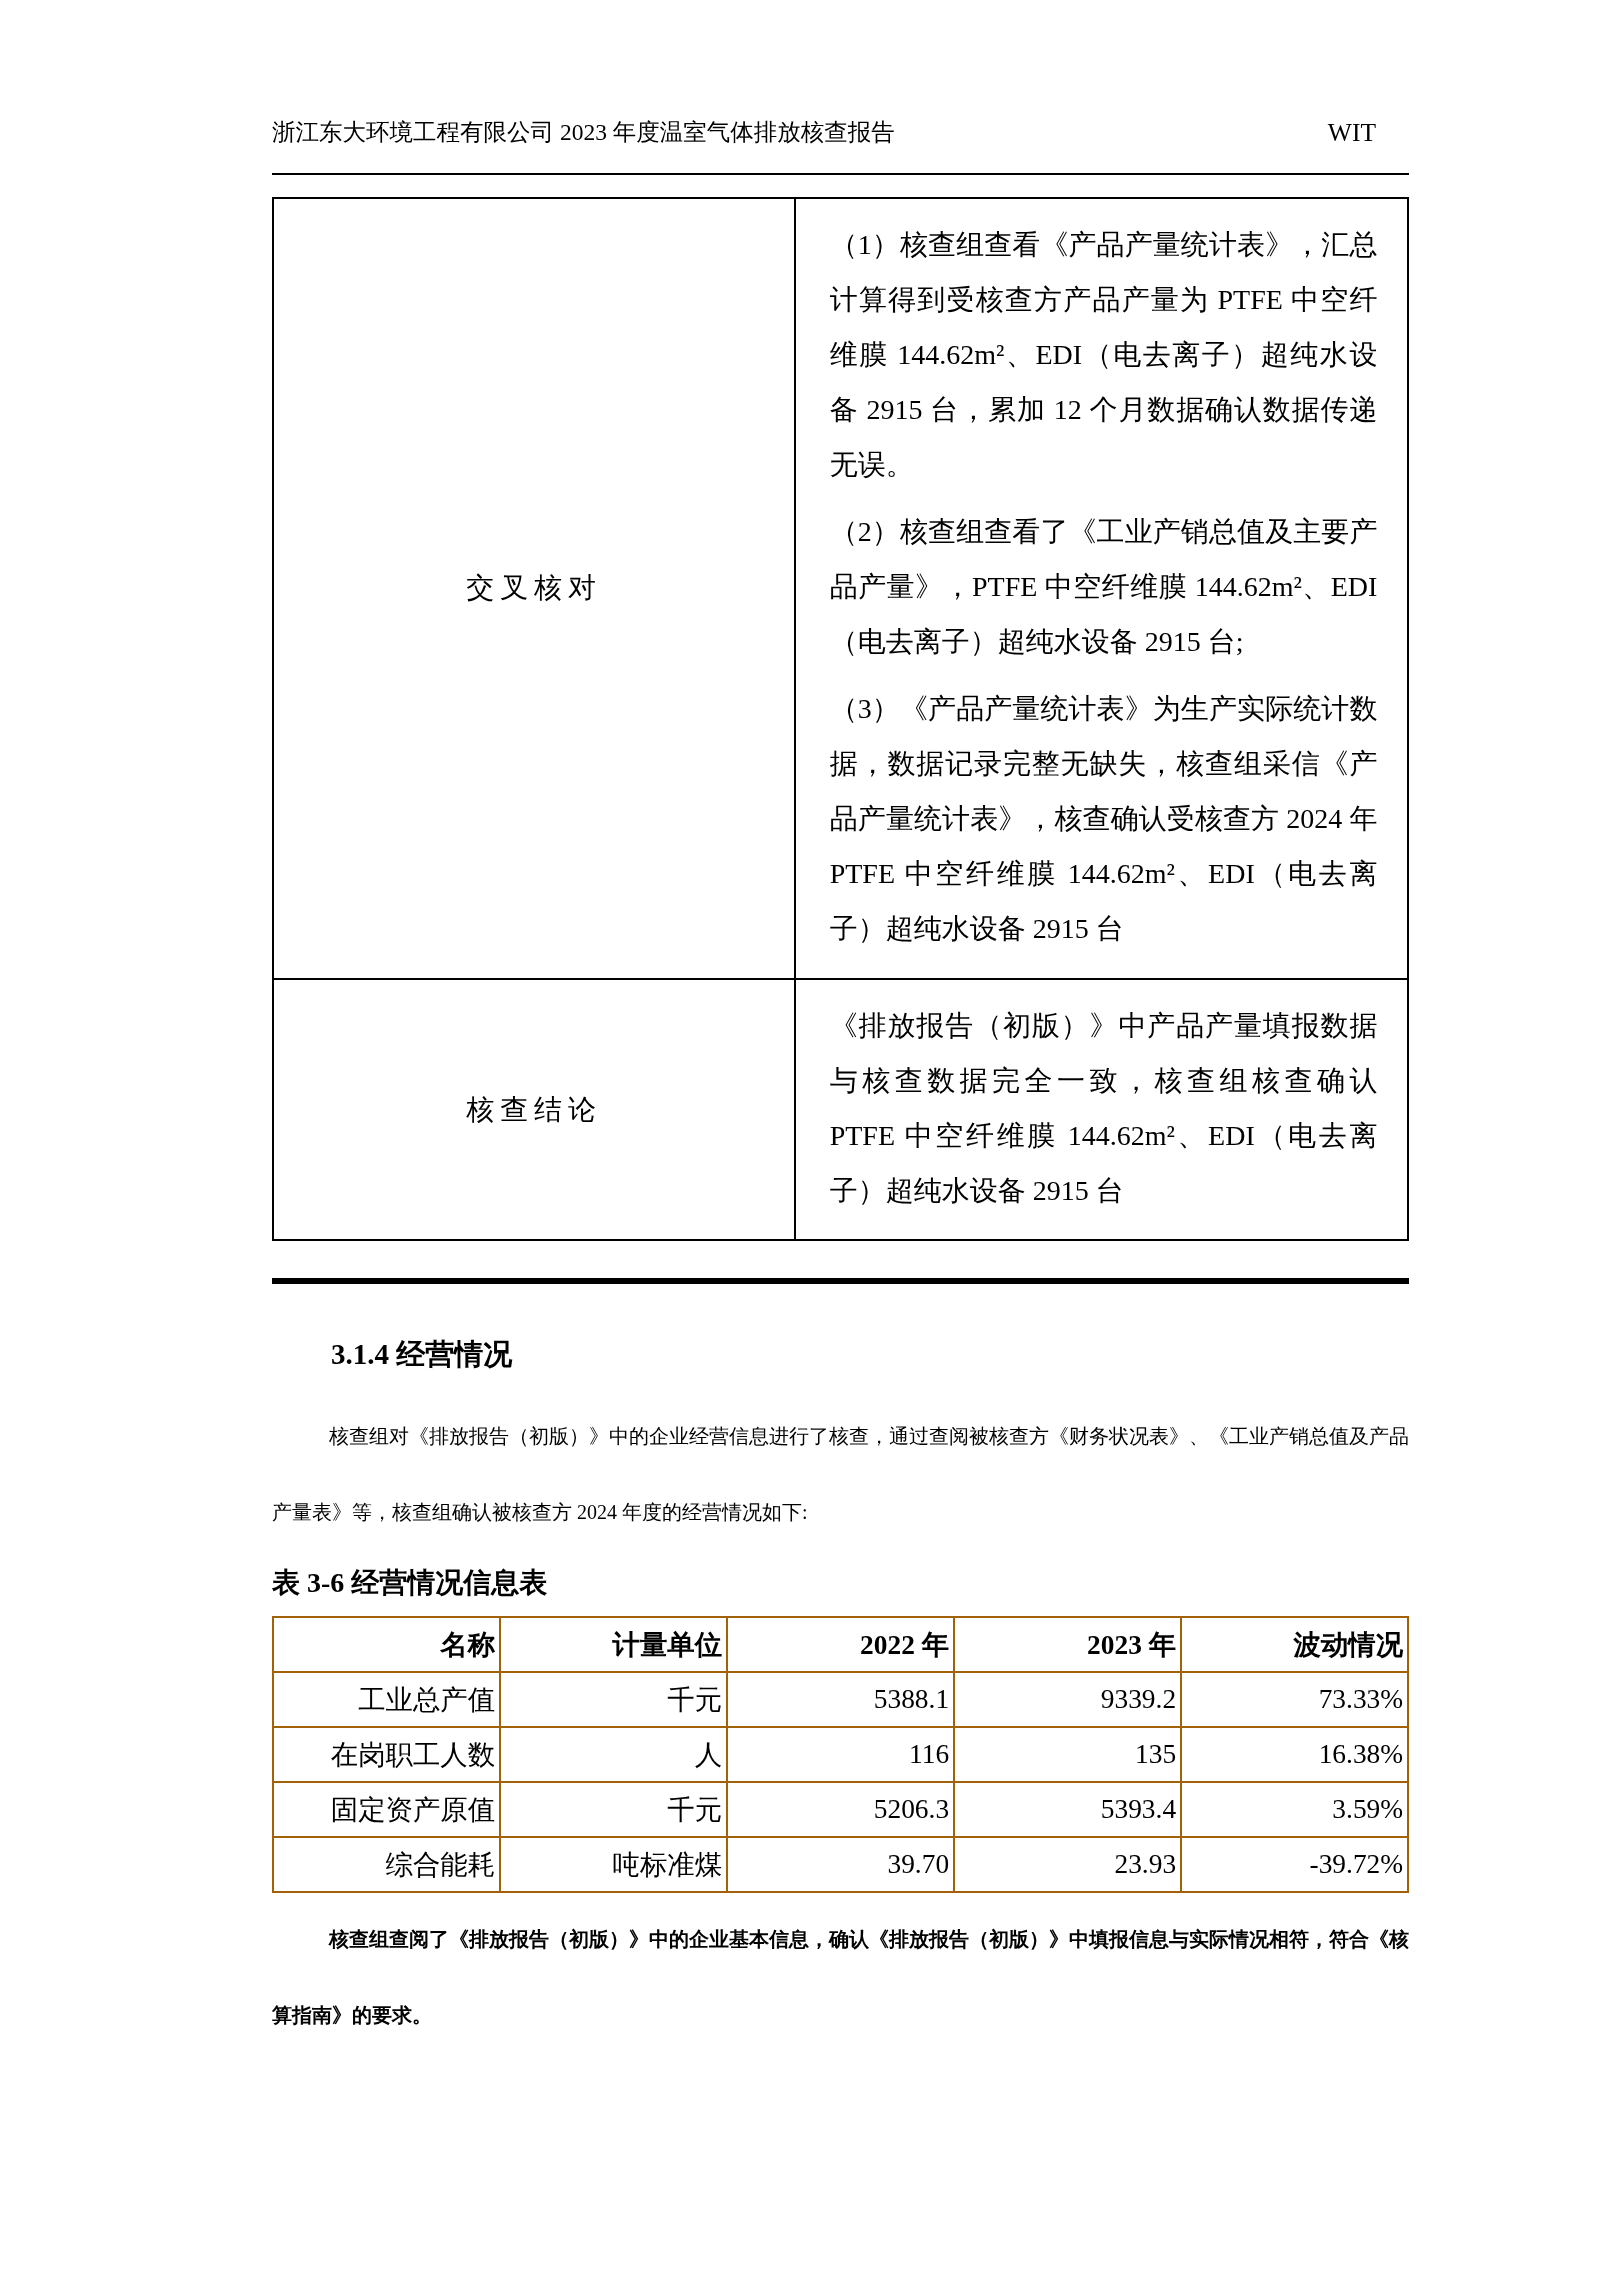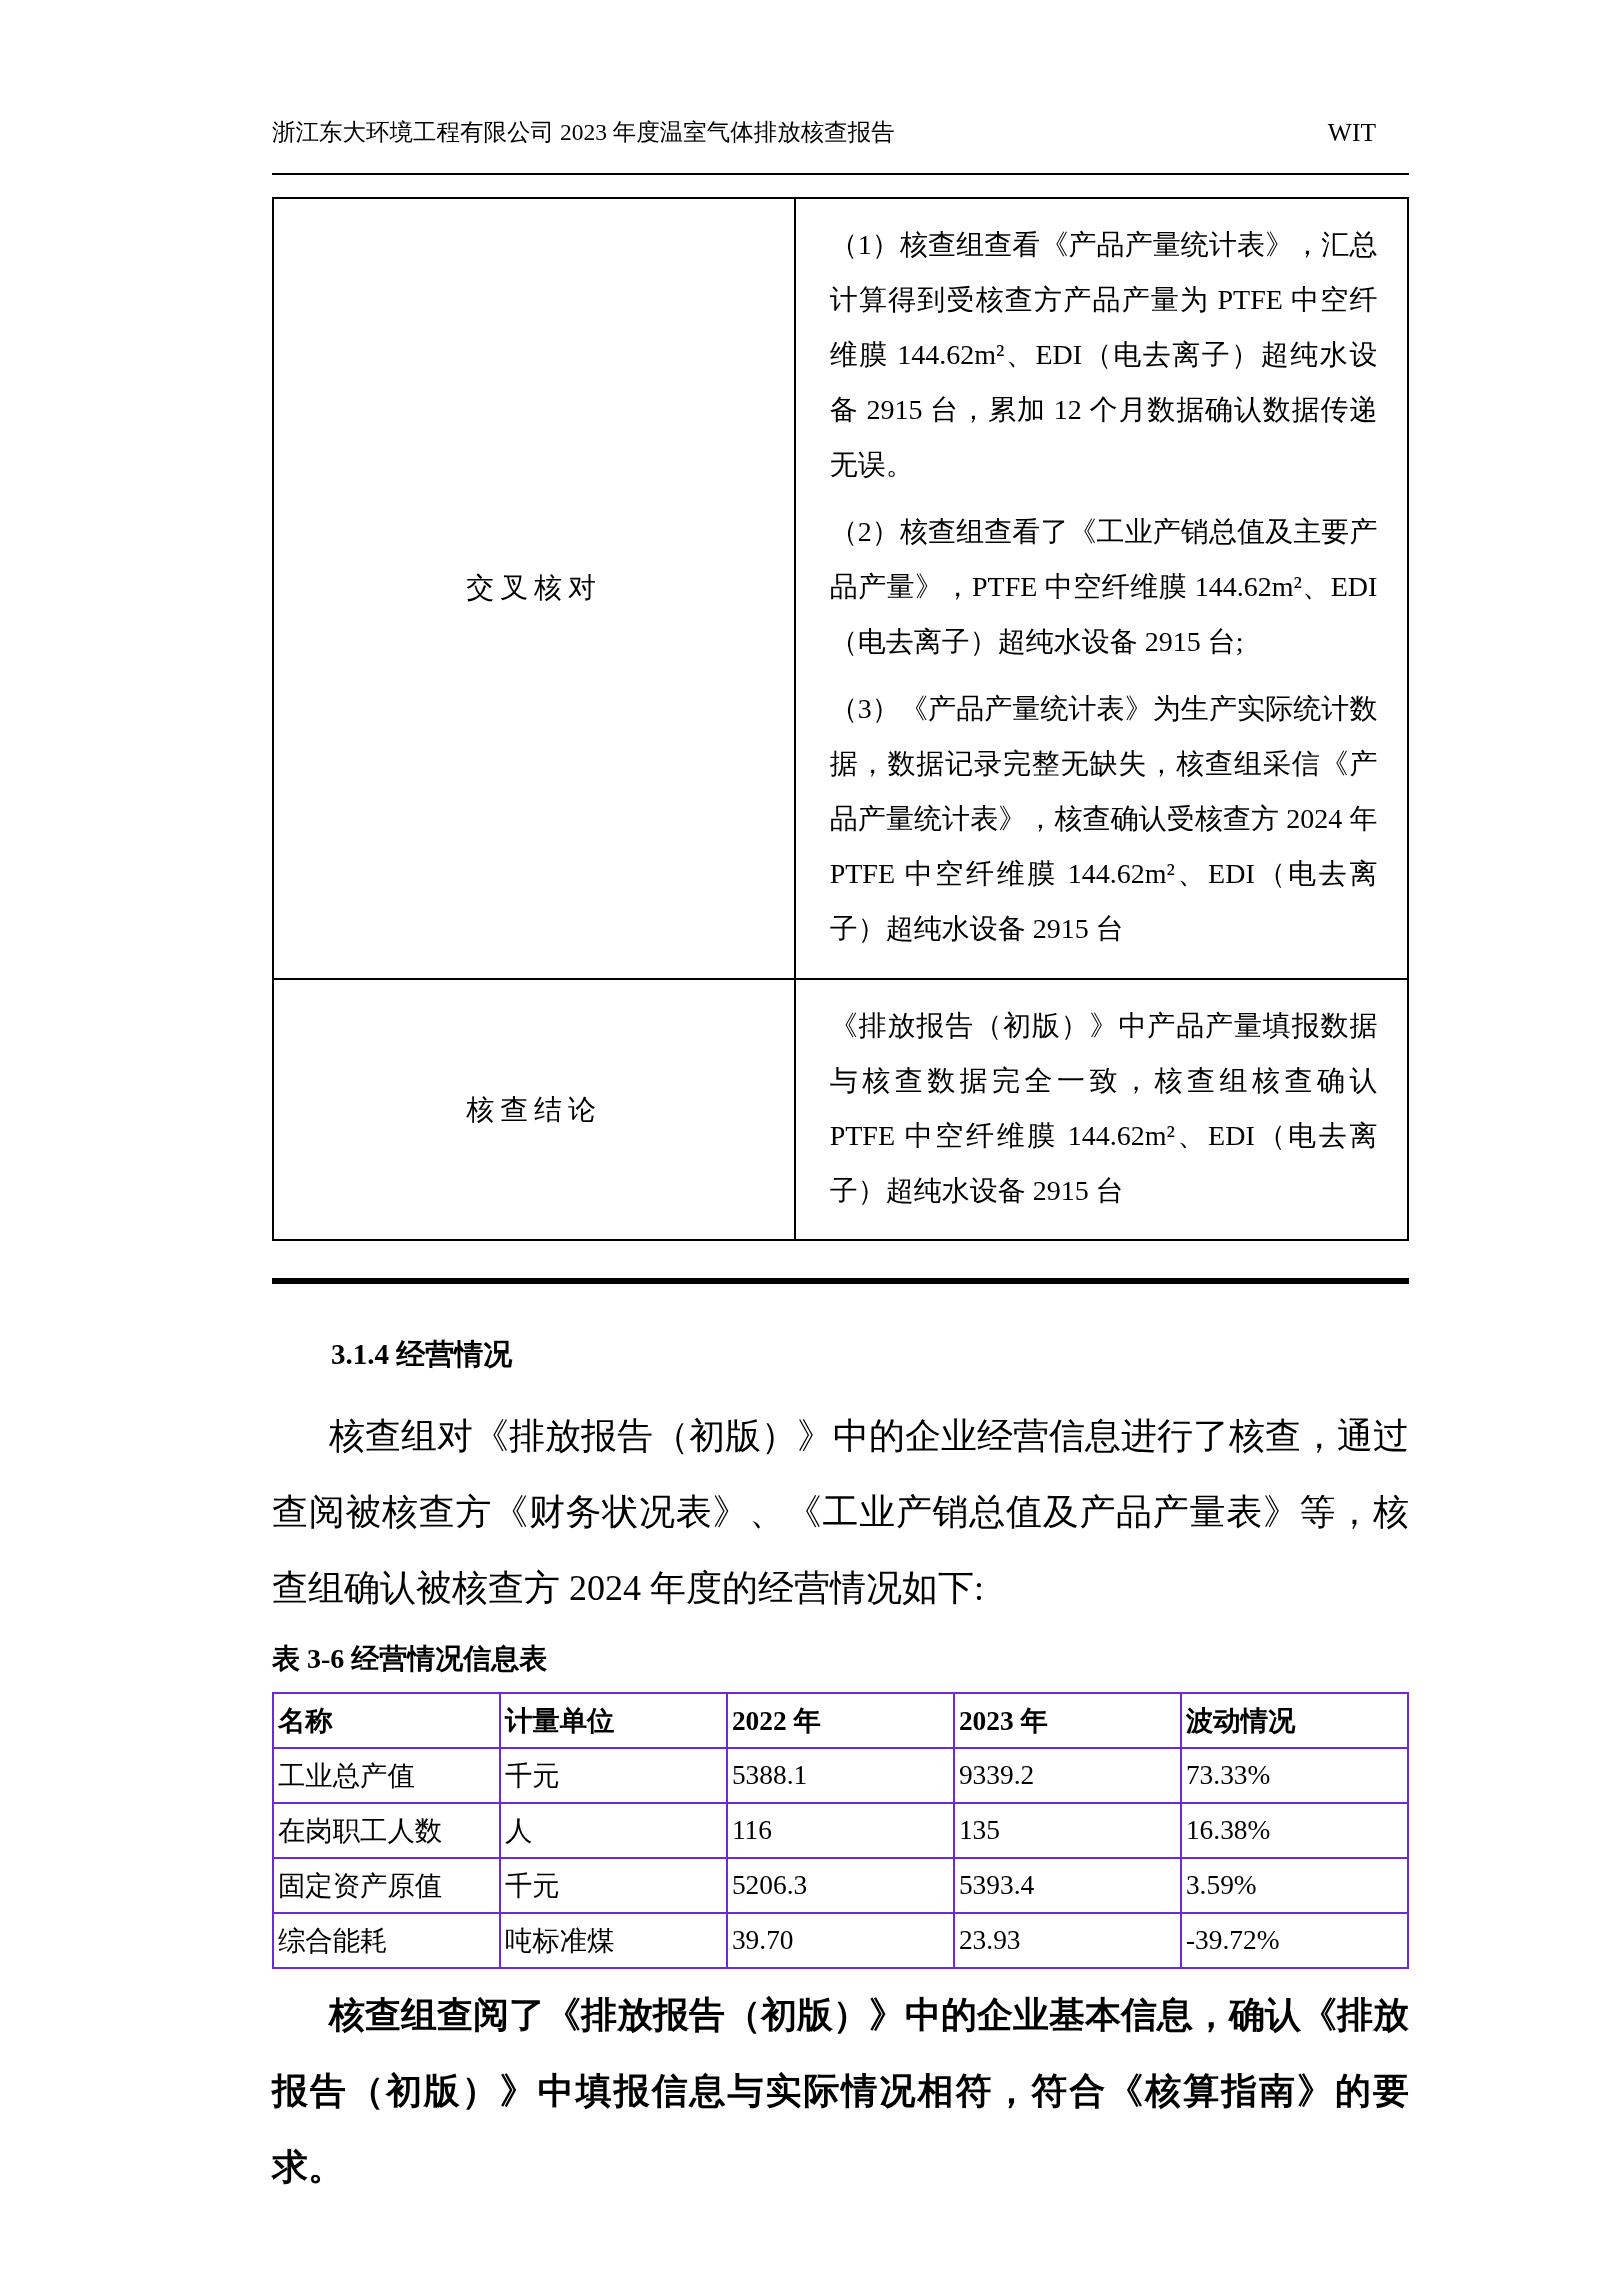--- a/index.html
+++ b/index.html
@@ -57,21 +57,21 @@
 
   
   h3.section-heading {
     margin: 51px 0 0 59px;
     font-size: 29px;
     font-weight: bold;
     line-height: 39px;
   }
   p.body-par {
     margin: 23.5px 0 0 0;
-    font-size: 36px;
+    font-size: 20px;
     line-height: 76px;
     text-align: justify;
     text-indent: 57px;
   }
   p.body-par.bold { font-weight: bold; margin-top: 7.8px; }
 
   
   .table-caption {
     margin-top: 15.7px;
     text-align: left;
@@ -80,23 +80,23 @@
     line-height: 35px;
   }
   table.btable {
     border-collapse: collapse;
     width: 100%;
     margin-top: 15.7px;
     font-size: 27.4px;
     border: 2.9px solid #000;
   }
   table.btable th, table.btable td {
-    border: 2px solid #6d28d9;
+    border: 2px solid #a16207;
     height: 53px;
-    text-align: left;
+    text-align: right;
     vertical-align: middle;
     width: 20%;
     font-weight: normal;
     padding: 0 3.9px;
   }
   table.btable th { font-weight: bold; }
 
   
   .footer {
     position: absolute;

